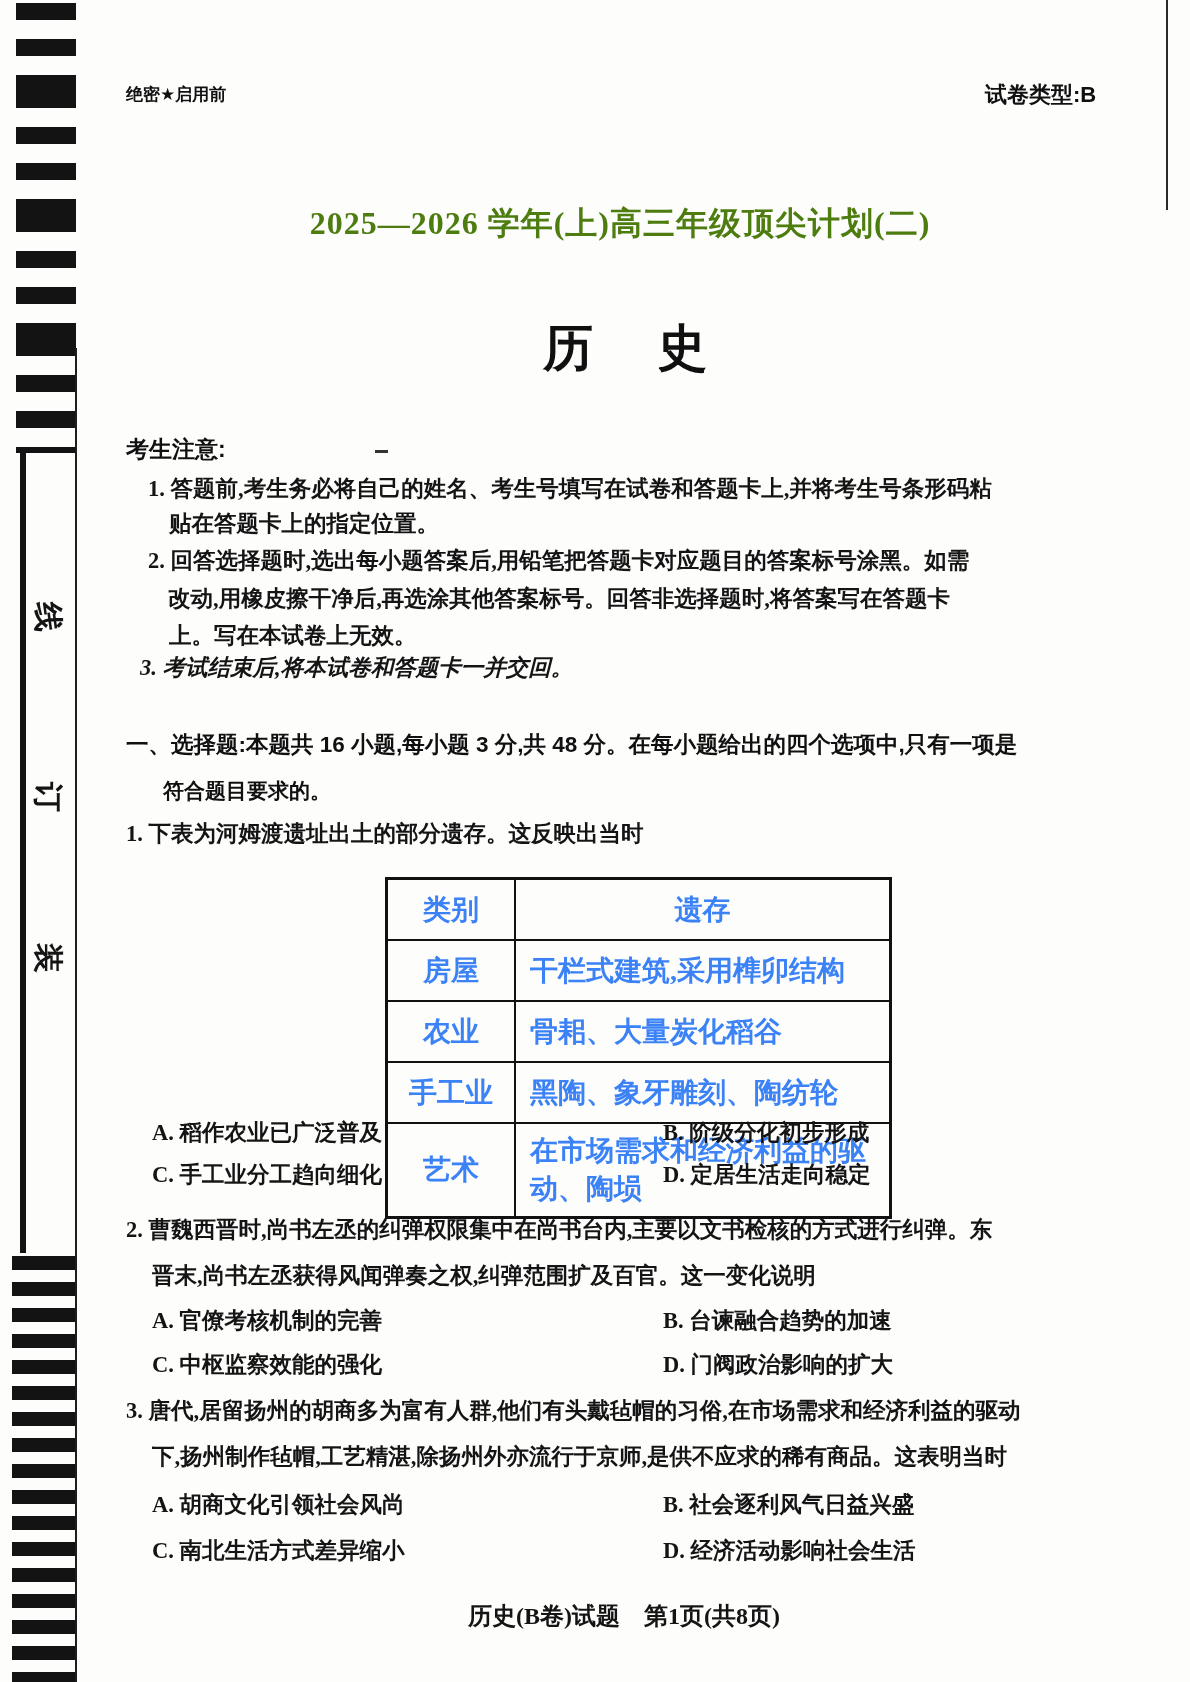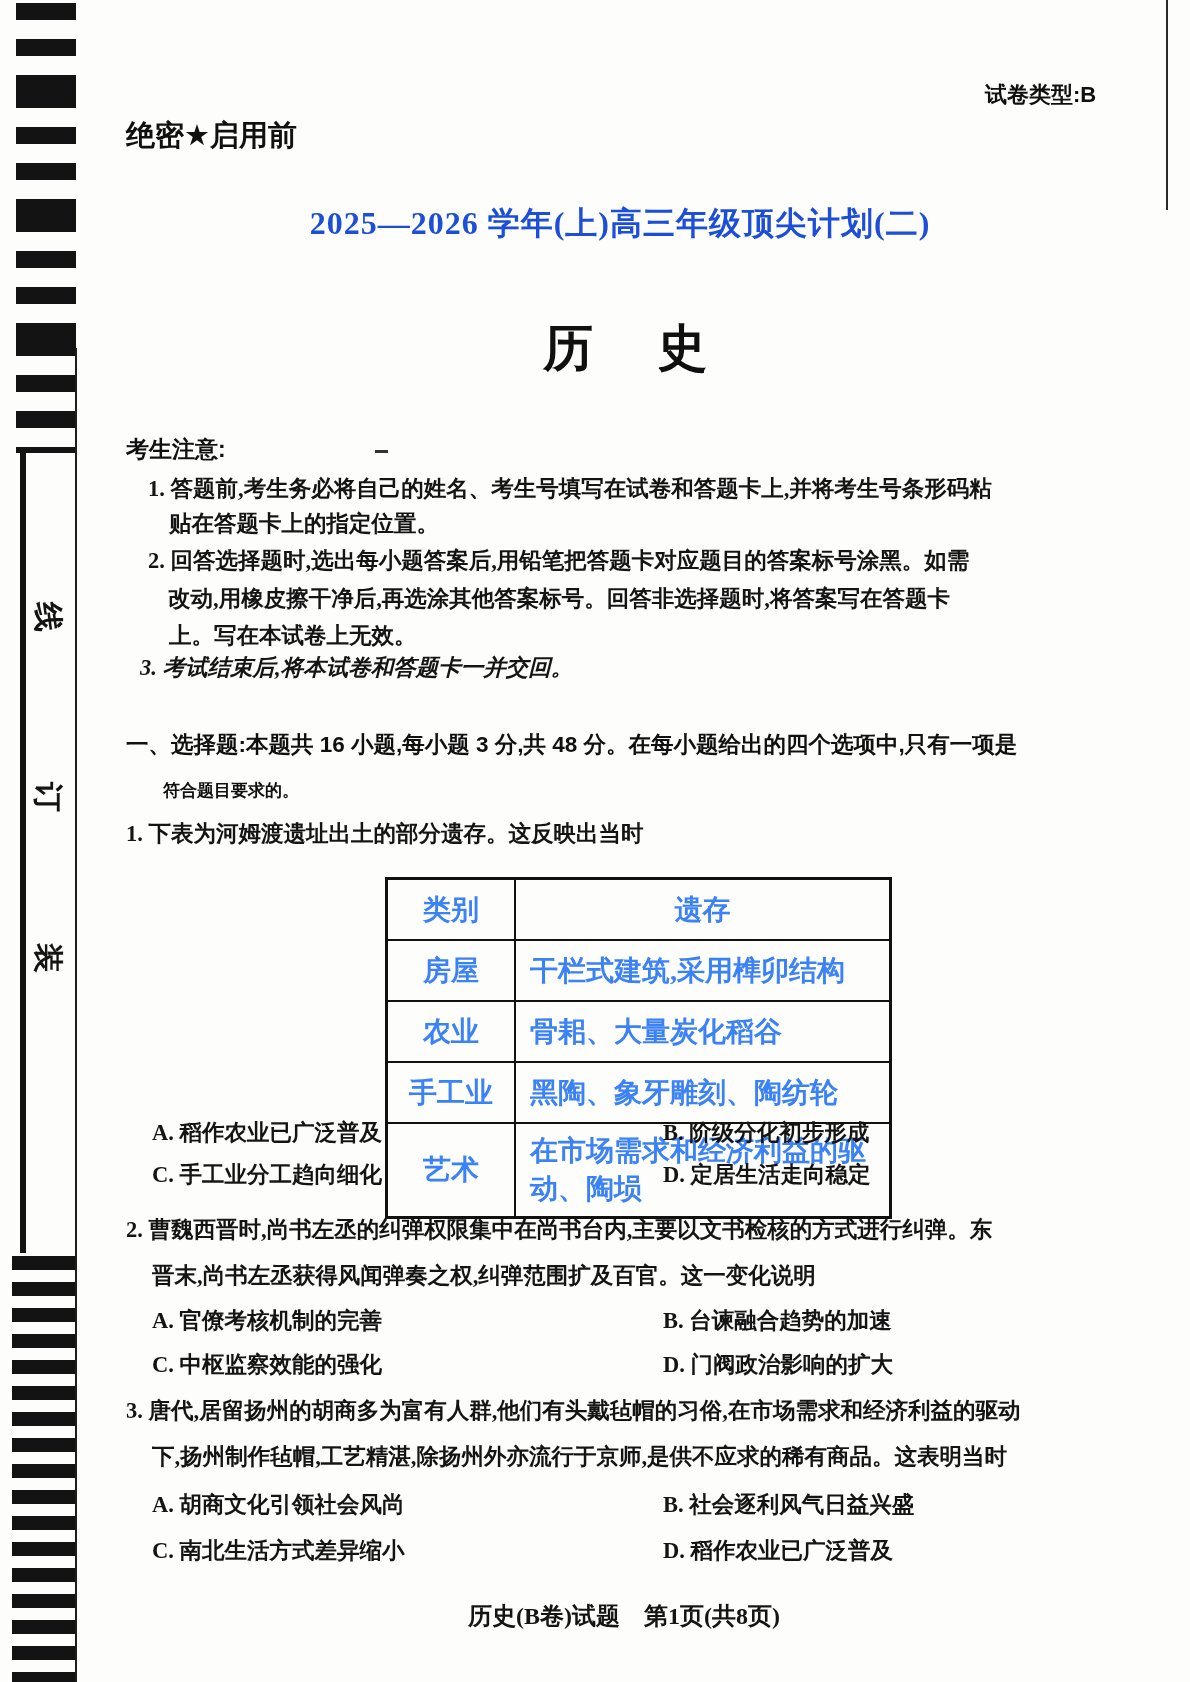--- a/index.html
+++ b/index.html
@@ -27,23 +27,23 @@
   #vline-thick{position:absolute;left:20px;top:448px;width:6px;height:805px;background:#131313;}
   #vline-thin{position:absolute;left:75px;top:348px;width:2px;height:1334px;background:#1d1d1d;}
   #vline-right{position:absolute;left:1166px;top:0;width:2px;height:210px;background:#2a2a2a;}
   .bind-char{
     position:absolute;left:28px;width:40px;height:40px;
     font-size:30px;line-height:40px;text-align:center;font-weight:600;
     transform:rotate(90deg);color:#141414;
   }
 
   
-  #header-left{left:126px;top:77px;font-size:29px;line-height:36px;margin-top:40px;}
+  #header-left{left:126px;top:77px;font-size:17px;line-height:36px;}
   #header-right{left:985px;top:77px;font-size:22px;line-height:36px;}
-  #paper-title{left:620px;top:200px;transform:translateX(-50%);font-size:32px;line-height:46px;font-weight:600;letter-spacing:1px;color:#1d4ed8;}
+  #paper-title{left:620px;top:200px;transform:translateX(-50%);font-size:32px;line-height:46px;font-weight:600;letter-spacing:1px;color:#4d7c0f;}
   #subject-title{left:543px;top:318px;font-size:50px;line-height:60px;letter-spacing:64px;}
 
   
   #relics-table{position:absolute;left:385px;top:877px;width:507px;border-collapse:collapse;}
   #relics-table td{border:2px solid #111;height:43px;font-size:28px;font-weight:600;color:#3b82f6;padding:8px;}
   #relics-table{border:3px solid #111;}
   #relics-table td.cat{width:110px;text-align:center;}
   #relics-table td.desc{text-align:left;padding-left:14px;}
   #relics-table td.desc-h{text-align:center;}
 
@@ -73,21 +73,21 @@
   <div class="abs hei" style="left:126px;top:429px;font-size:23px;line-height:40px;">考生注意:</div>
   <div id="artifact-dash"></div>
   <div class="abs body-line" style="left:148px;top:469px;">1. 答题前,考生务必将自己的姓名、考生号填写在试卷和答题卡上,并将考生号条形码粘</div>
   <div class="abs body-line" style="left:169px;top:504px;">贴在答题卡上的指定位置。</div>
   <div class="abs body-line" style="left:148px;top:541px;">2. 回答选择题时,选出每小题答案后,用铅笔把答题卡对应题目的答案标号涂黑。如需</div>
   <div class="abs body-line" style="left:168px;top:579px;">改动,用橡皮擦干净后,再选涂其他答案标号。回答非选择题时,将答案写在答题卡</div>
   <div class="abs body-line" style="left:169px;top:616px;">上。写在本试卷上无效。</div>
   <div class="abs body-line" style="left:140px;top:648px;font-style:italic;">3. 考试结束后,将本试卷和答题卡一并交回。</div>
 
   <div class="abs hei" style="left:126px;top:725px;font-size:22.5px;line-height:40px;">一、选择题:本题共 16 小题,每小题 3 分,共 48 分。在每小题给出的四个选项中,只有一项是</div>
-  <div class="abs hei" style="left:163px;top:771px;font-size:17px;line-height:40px;">符合题目要求的。</div>
+  <div class="abs hei" style="left:163px;top:771px;font-size:21px;line-height:40px;">符合题目要求的。</div>
 
   <div class="abs body-line" style="left:126px;top:814px;">1. 下表为河姆渡遗址出土的部分遗存。这反映出当时</div>
 
   <table id="relics-table">
     <tbody>
         <tr>
       <td class="cat">类别</td>
       <td class="desc-h">遗存</td>
     </tr>
     <tr>
@@ -119,17 +119,17 @@
   <div class="abs body-line" style="left:152px;top:1301px;">A. 官僚考核机制的完善</div>
   <div class="abs body-line" style="left:663px;top:1301px;">B. 台谏融合趋势的加速</div>
   <div class="abs body-line" style="left:152px;top:1345px;">C. 中枢监察效能的强化</div>
   <div class="abs body-line" style="left:663px;top:1345px;">D. 门阀政治影响的扩大</div>
 
   <div class="abs body-line" style="left:126px;top:1391px;">3. 唐代,居留扬州的胡商多为富有人群,他们有头戴毡帽的习俗,在市场需求和经济利益的驱动</div>
   <div class="abs body-line" style="left:152px;top:1437px;">下,扬州制作毡帽,工艺精湛,除扬州外亦流行于京师,是供不应求的稀有商品。这表明当时</div>
   <div class="abs body-line" style="left:152px;top:1485px;">A. 胡商文化引领社会风尚</div>
   <div class="abs body-line" style="left:663px;top:1485px;">B. 社会逐利风气日益兴盛</div>
   <div class="abs body-line" style="left:152px;top:1531px;">C. 南北生活方式差异缩小</div>
-  <div class="abs body-line" style="left:663px;top:1531px;">D. 稻作农业已广泛普及</div>
+  <div class="abs body-line" style="left:663px;top:1531px;">D. 经济活动影响社会生活</div>
 
   <div id="footer-line" class="abs">历史(B卷)试题　第1页(共8页)</div>
 
 </div>
 
 </body></html>

